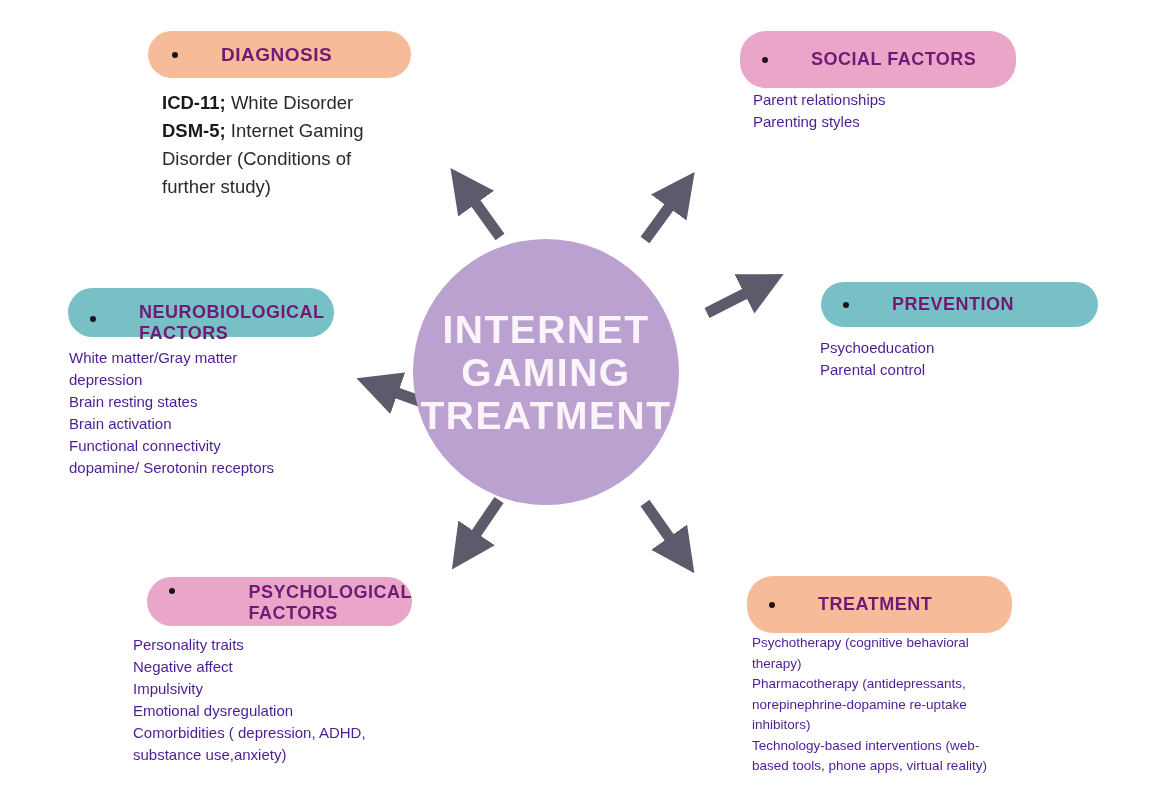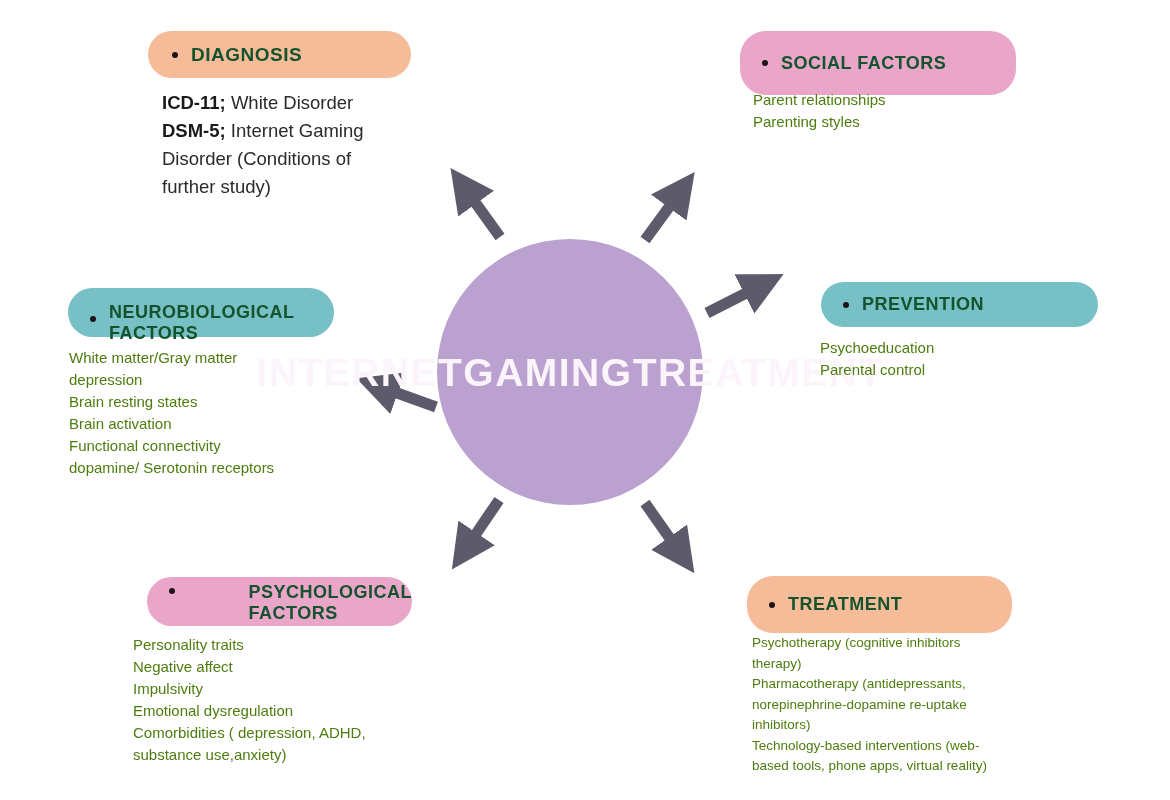--- a/index.html
+++ b/index.html
@@ -8,48 +8,49 @@
     background:#ffffff;
     font-family:"Liberation Sans", "DejaVu Sans", sans-serif;
     color:#2b2b2b;
   }
   .pill {
     position:absolute;
     border-radius:26px;
     display:flex; align-items:center;
     box-sizing:border-box;
     padding-left:20px;
-    color:#14532d;
+    color:#701a75;
     font-weight:bold;
     font-size:18px;
     letter-spacing:0.5px;
     line-height:21px;
+    gap:30px;
   }
   .pill .bullet {
     width:6px; height:6px; border-radius:50%;
     background:#1d1418; margin-right:13px; flex:0 0 auto;
     align-self:flex-start; margin-top:8px;
   }
   .pill.single .bullet { align-self:center; margin-top:0; }
   .pill .title { display:block; }
   .peach { background:#f6bc9a; }
   .pink { background:#eaa6c8; }
   .teal { background:#76c0c6; }
   .desc {
     position:absolute;
-    font-size:15px; line-height:22px; color:#4d7c0f;
+    font-size:15px; line-height:22px; color:#4c1d95;
   }
   .desc.big { font-size:18.5px; line-height:28px; color:#2a2a2a; }
   .desc .line { display:block; white-space:nowrap; }
   .desc b { font-weight:bold; color:#1a1a1a; }
   .center-circle {
-    position:absolute; left:437px; top:239px;
+    position:absolute; left:413px; top:239px;
     width:266px; height:266px; border-radius:50%;
     background:#bba1cf;
-    display:flex; flex-direction:row; align-items:center; justify-content:center;
+    display:flex; flex-direction:column; align-items:center; justify-content:center;
     color:#fbf5fb; font-weight:bold;
     font-size:39px; line-height:43px; letter-spacing:1.5px;
     text-align:center;
   }
   svg.arrows { position:absolute; left:0; top:0; }
 </style>
 </head>
 <body>
 
 <svg class="arrows" width="1170" height="800" viewBox="0 0 1170 800">
@@ -78,21 +79,21 @@
   <span class="bullet"></span>
   <span class="title">DIAGNOSIS</span>
 </div>
 <div class="desc big" style="left:162px; top:89px;">
   <span class="line"><b>ICD-11;</b><span> White Disorder</span></span>
   <span class="line"><b>DSM-5;</b><span> Internet Gaming</span></span>
   <span class="line">Disorder (Conditions of</span>
   <span class="line">further study)</span>
 </div>
 
-<div class="pill pink single" style="left:740px; top:31px; width:276px; height:64px; padding-left:22px;">
+<div class="pill pink single" style="left:740px; top:31px; width:276px; height:57px; padding-left:22px;">
   <span class="bullet"></span>
   <span class="title">SOCIAL FACTORS</span>
 </div>
 <div class="desc" style="left:753px; top:89px;">
   <span class="line">Parent relationships</span>
   <span class="line">Parenting styles</span>
 </div>
 
 <div class="pill teal" style="left:68px; top:288px; width:266px; height:49px; padding-left:22px; padding-top:20px;">
   <span class="bullet"></span>
@@ -133,20 +134,20 @@
   <span class="line">Emotional dysregulation</span>
   <span class="line">Comorbidities ( depression, ADHD,</span>
   <span class="line">substance use,anxiety)</span>
 </div>
 
 <div class="pill peach single" style="left:747px; top:576px; width:265px; height:57px; padding-left:22px;">
   <span class="bullet"></span>
   <span class="title">TREATMENT</span>
 </div>
 <div class="desc" style="left:752px; top:633px; font-size:13.5px; line-height:20.5px;">
-  <span class="line">Psychotherapy (cognitive inhibitors</span>
+  <span class="line">Psychotherapy (cognitive behavioral</span>
   <span class="line">therapy)</span>
   <span class="line">Pharmacotherapy (antidepressants,</span>
   <span class="line">norepinephrine-dopamine re-uptake</span>
   <span class="line">inhibitors)</span>
   <span class="line">Technology-based interventions (web-</span>
   <span class="line">based tools, phone apps, virtual reality)</span>
 </div>
 
 </body></html>

